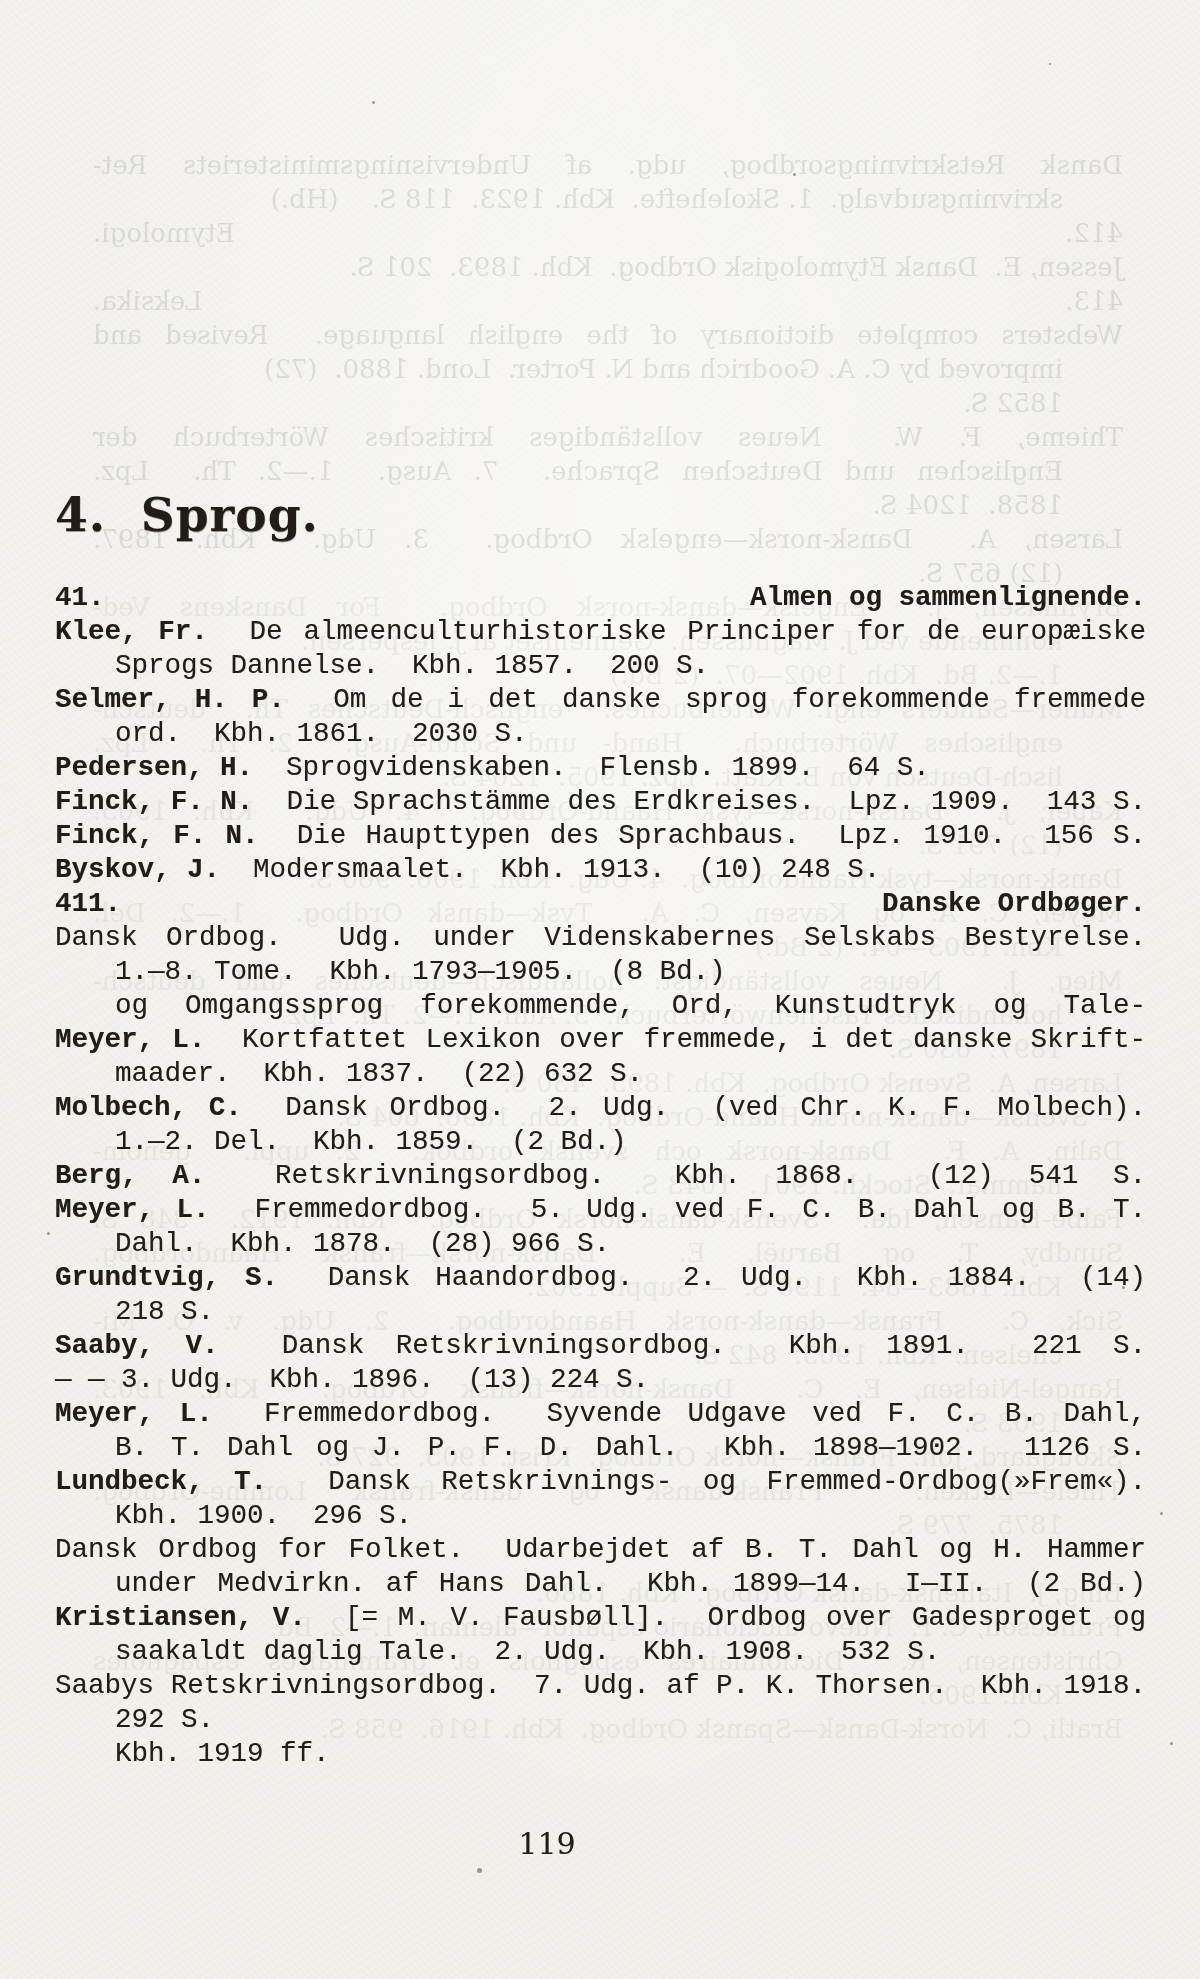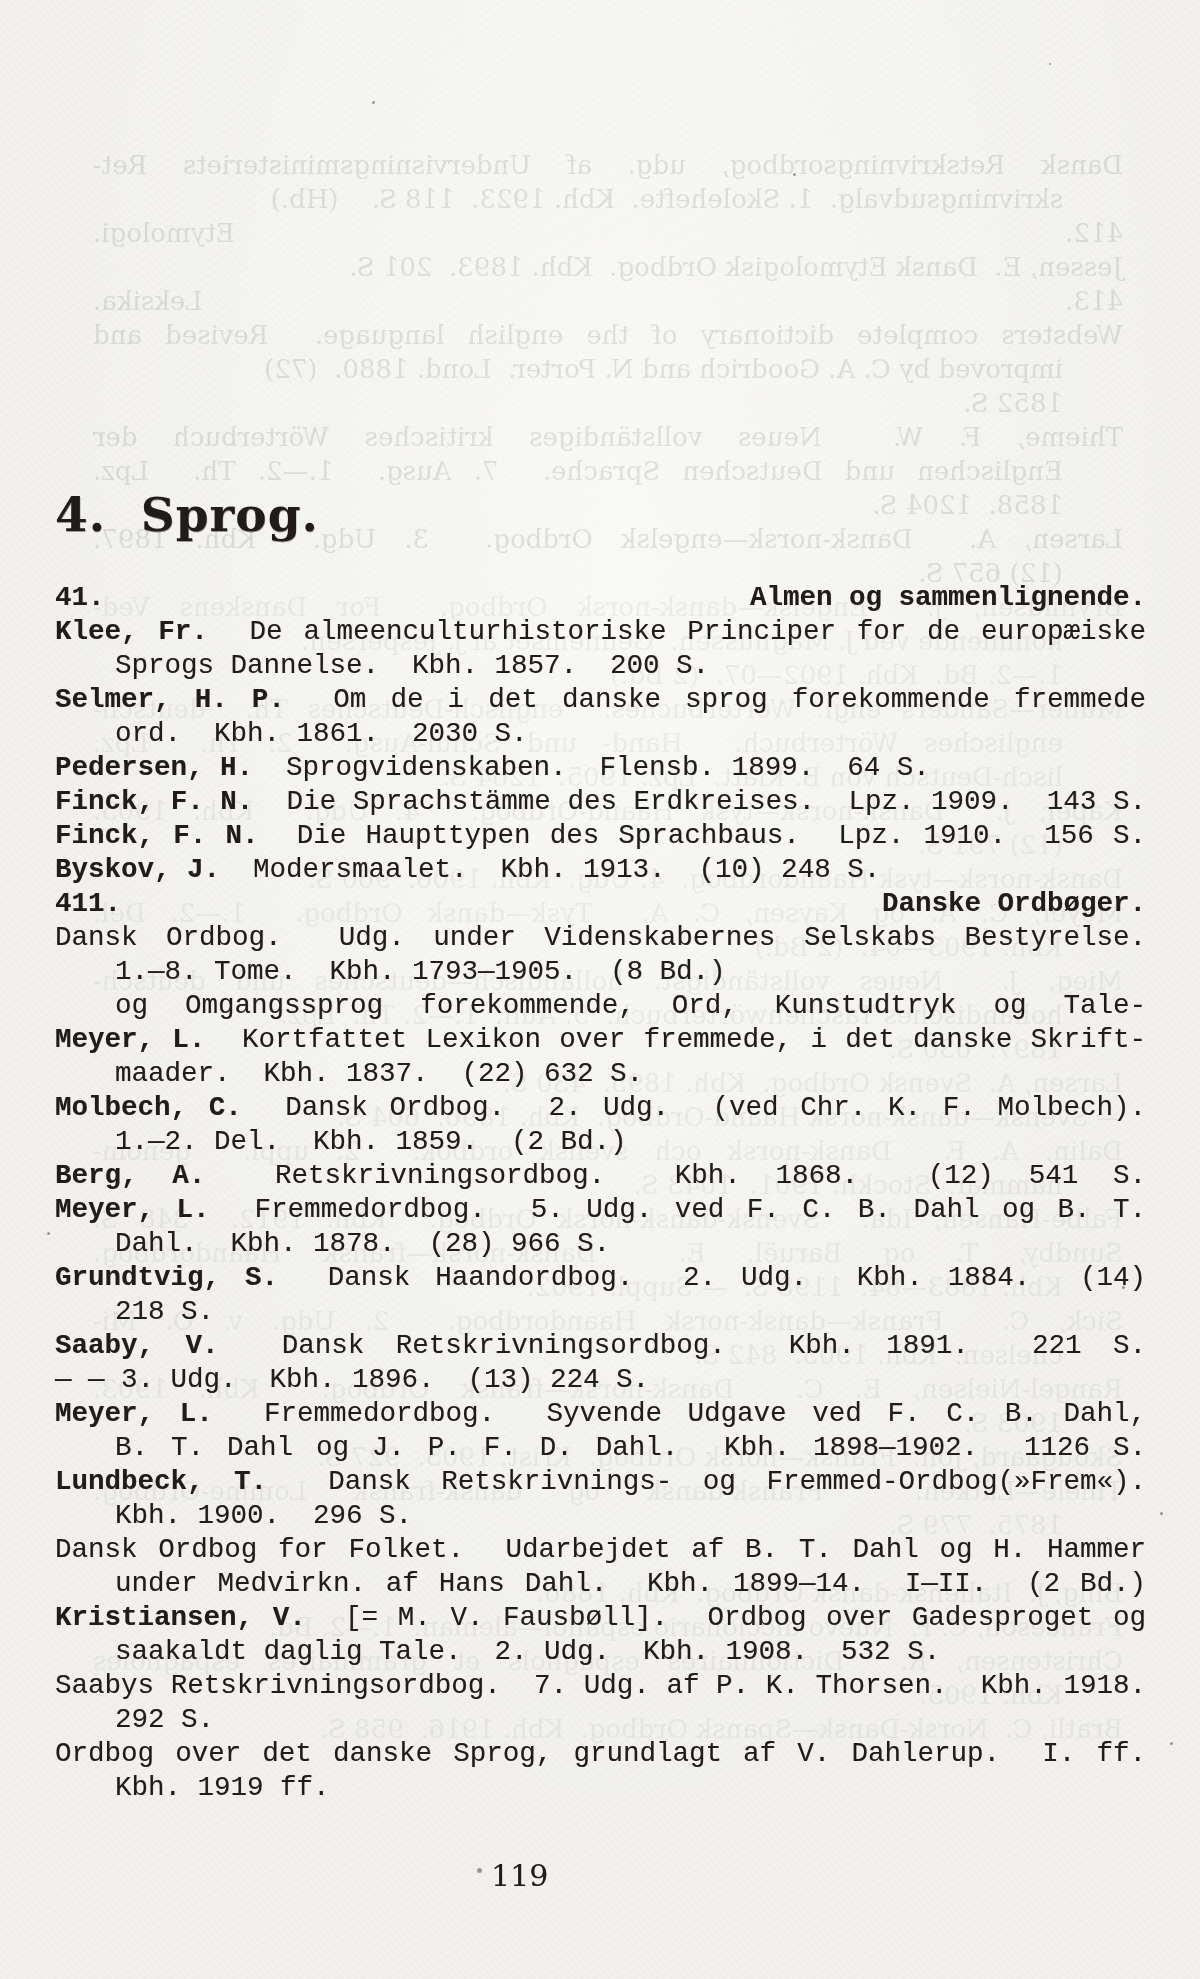--- a/index.html
+++ b/index.html
@@ -21,21 +21,21 @@
   .col{position:absolute;left:55px;top:581px;width:1091px;font-family:Liberation Mono, monospace;}
   .col .ln{text-shadow:0.3px 0.4px 0.5px rgba(32,27,22,0.35);}
   .ln{height:34px;line-height:34px;font-size:27.5px;white-space:pre-wrap;overflow:visible;}
   .ln.ind{padding-left:60px;}
   .ln.just{text-align:justify;text-align-last:justify;}
   .ln.spread{display:flex;justify-content:space-between;}
   .ln.spread span{white-space:pre;}
   .b{font-weight:bold;}
   .pagenum{
     position:absolute;top:1824px;left:491px;width:112px;height:40px;line-height:40px;
-    text-align:left;font-size:30px;text-shadow:0.3px 0.4px 0.5px rgba(32,27,22,0.35);margin-top:32px;
+    text-align:center;font-size:30px;text-shadow:0.3px 0.4px 0.5px rgba(32,27,22,0.35);
   }
   
   .bleed{
     position:absolute;left:93px;top:148px;width:1030px;
     transform:scaleX(-1);filter:blur(0.7px);color:#454b42;
   }
   .bleed .ln{font-size:26px;}
   .bt-strong{opacity:0.14;}
   .bt-faint{opacity:0.07;}
   .speck{position:absolute;background:rgba(70,60,48,0.5);border-radius:50%;}
@@ -122,21 +122,20 @@
       <div class="ln just"><span class="b">Meyer, L.</span><span>  Fremmedordbog.  Syvende Udgave ved F. C. B. Dahl,</span></div>
       <div class="ln ind just"><span>B. T. Dahl og J. P. F. D. Dahl.  Kbh. 1898—1902.  1126 S.</span></div>
       <div class="ln just"><span class="b">Lundbeck, T.</span><span>  Dansk Retskrivnings- og Fremmed-Ordbog(»Frem«).</span></div>
       <div class="ln ind"><span>Kbh. 1900.  296 S.</span></div>
       <div class="ln just"><span>Dansk Ordbog for Folket.  Udarbejdet af B. T. Dahl og H. Hammer</span></div>
       <div class="ln ind just"><span>under Medvirkn. af Hans Dahl.  Kbh. 1899—14.  I—II.  (2 Bd.)</span></div>
       <div class="ln just"><span class="b">Kristiansen, V.</span><span>  [= M. V. Fausbøll].  Ordbog over Gadesproget og</span></div>
       <div class="ln ind"><span>saakaldt daglig Tale.  2. Udg.  Kbh. 1908.  532 S.</span></div>
       <div class="ln just"><span>Saabys Retskrivningsordbog.  7. Udg. af P. K. Thorsen.  Kbh. 1918.</span></div>
       <div class="ln ind"><span>292 S.</span></div>
-      <div class="ln just"><span>Ordbog over det danske Sprog, grundlagt af V. Dahlerup.  I. ff.</span></div>
       <div class="ln ind"><span>Kbh. 1919 ff.</span></div>
     </div>
   <div class="pagenum">119</div>
 <div class="speck" style="left: 477px; top: 1868px; width: 5px; height: 5px;"></div>
     <div class="speck" style="left: 1122px; top: 1286px; width: 3px; height: 3px;"></div>
     <div class="speck" style="left: 1170px; top: 1742px; width: 3px; height: 3px;"></div>
     <div class="speck" style="left: 793px; top: 173px; width: 3px; height: 3px;"></div>
     <div class="speck" style="left: 372px; top: 101px; width: 3px; height: 3px;"></div>
     <div class="speck" style="left: 1049px; top: 63px; width: 2px; height: 2px;"></div>
     <div class="speck" style="left: 1160px; top: 1512px; width: 3px; height: 3px;"></div>

